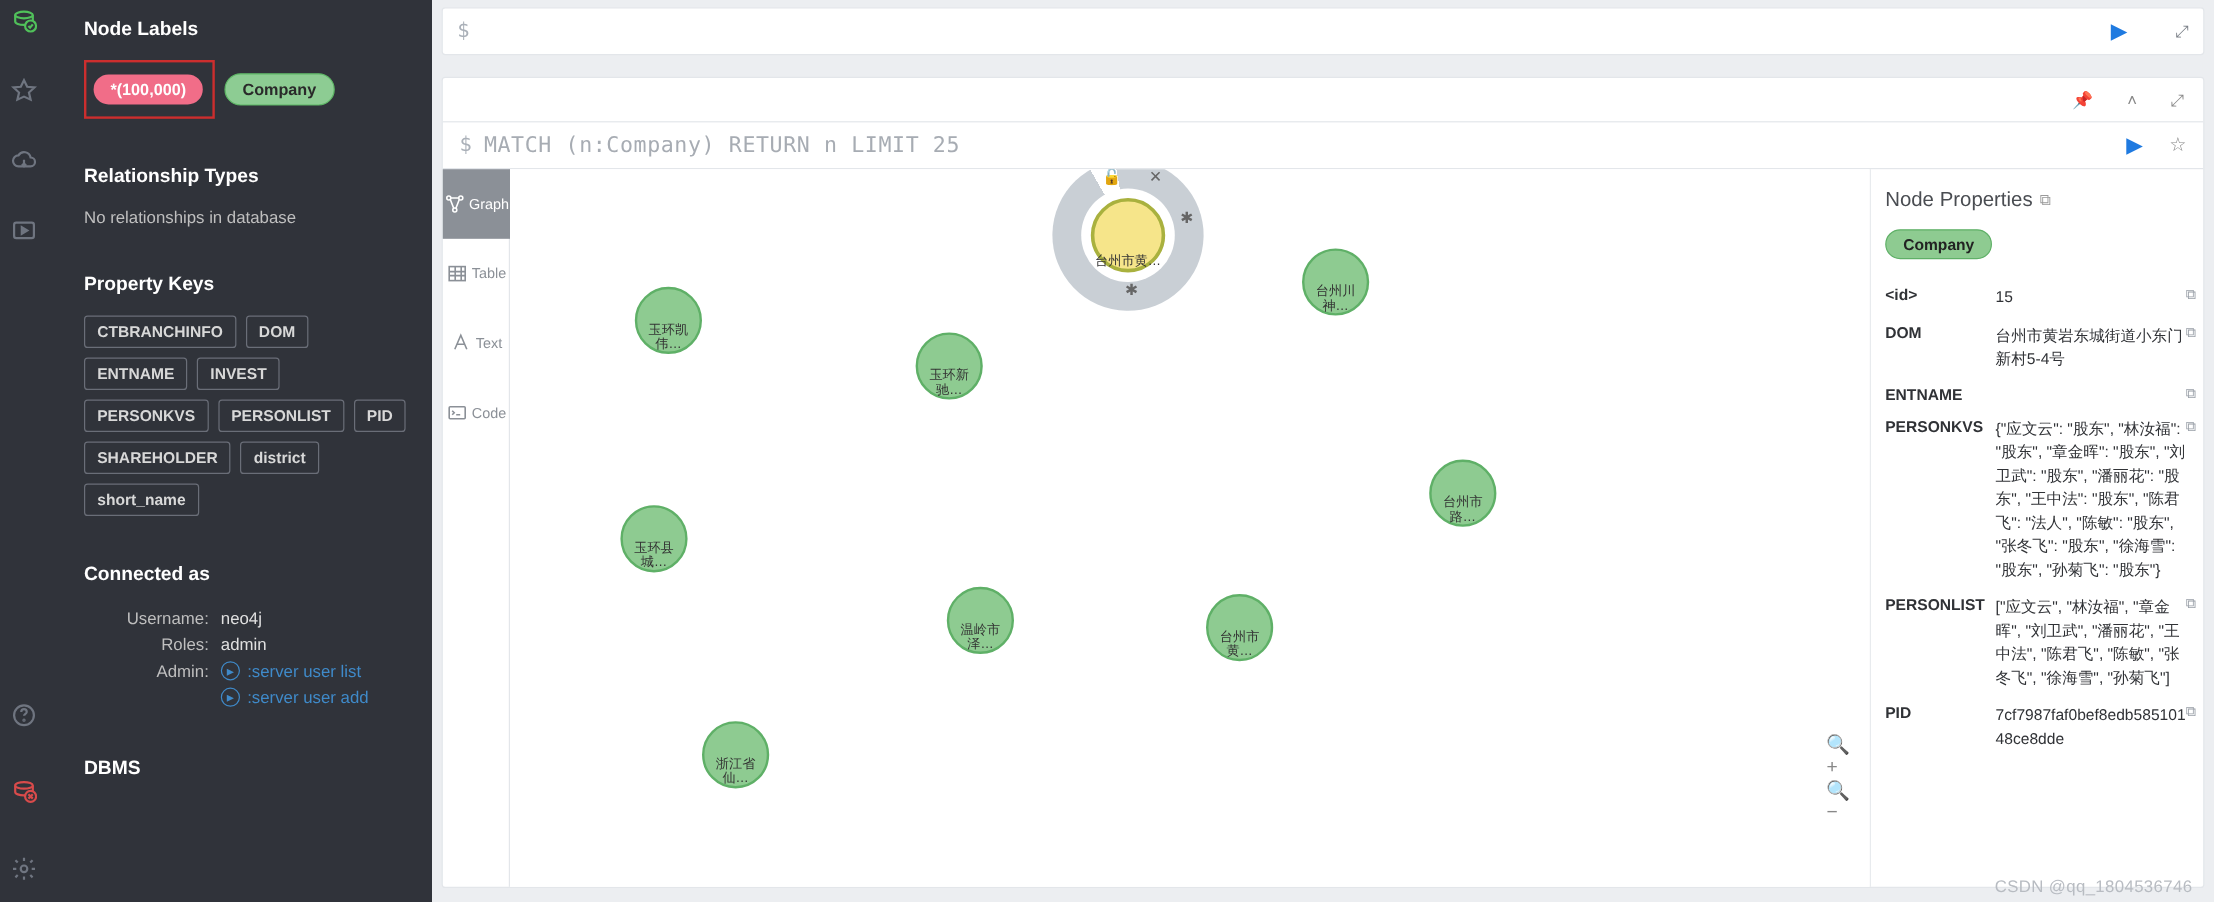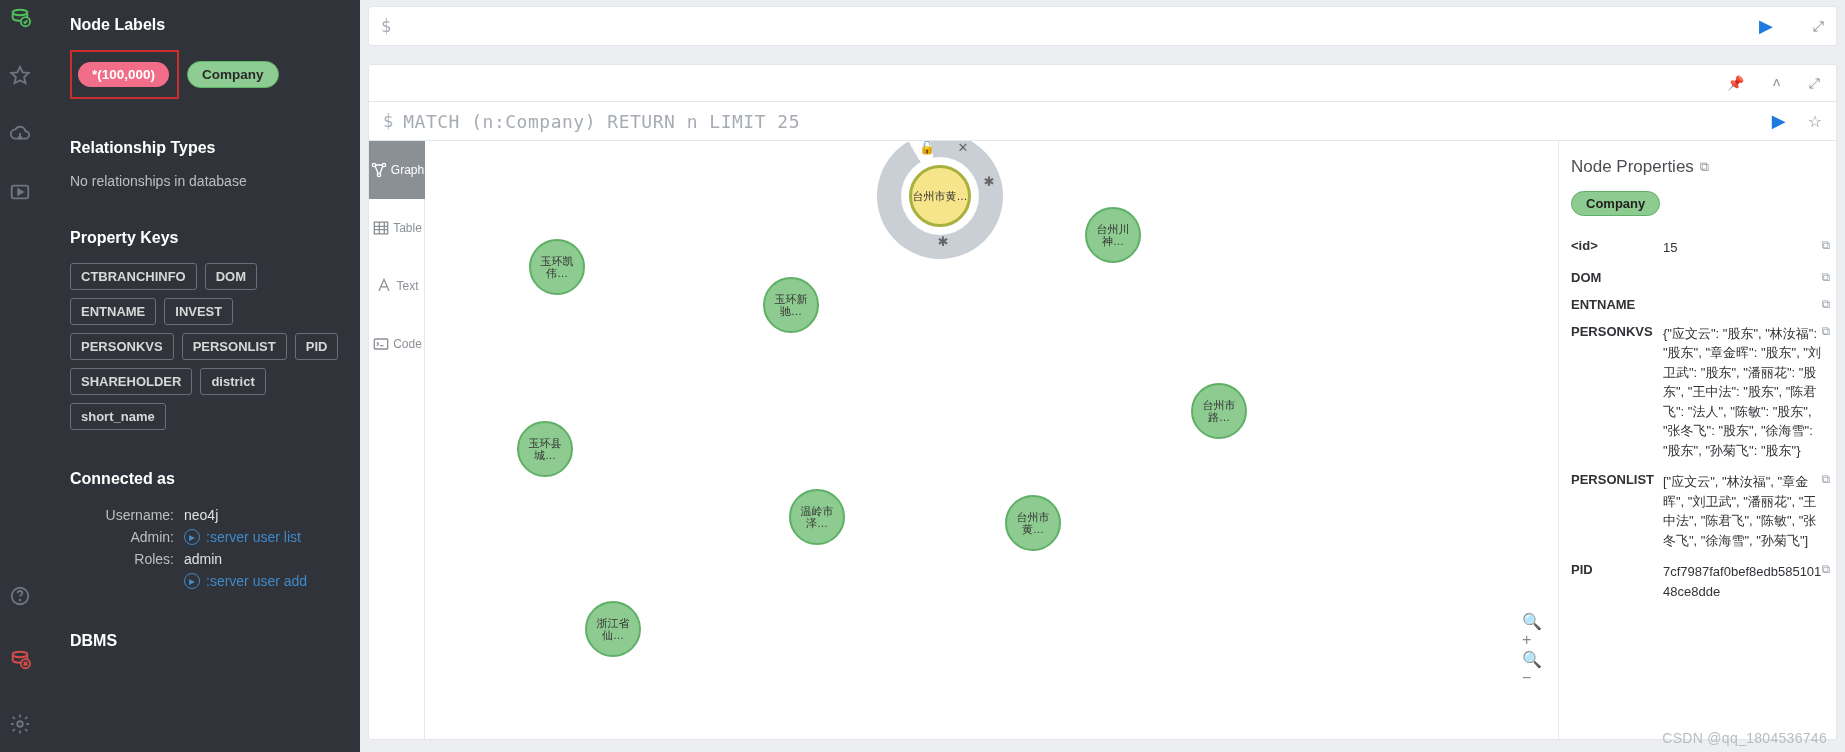--- a/index.html
+++ b/index.html
@@ -46,21 +46,21 @@
   .query-actions { margin-left:auto; display:flex; gap:22px; align-items:center; color:#888;}
   .play2 { color:#1f7ae0; font-size:18px;}
 
   .result-body { flex:1; display:flex; min-height:0; }
   .viz-rail { width:56px; border-right:1px solid #e3e6ea; display:flex; flex-direction:column; align-items:center; }
   .viz-btn { width:56px; height:58px; display:flex; flex-direction:row; align-items:center; justify-content:center; gap:2px; font-size:12px; color:#8b9097; }
   .viz-btn.active { background:#8b9097; color:#fff; }
   .viz-btn svg { width:20px; height:20px; }
 
   .graph-area { flex:1; position:relative; background:#fff; overflow:hidden;}
-  .node { position:absolute; border-radius:50%; display:flex; align-items:center; justify-content:center; font-size:11px; color:#333; text-align:center; line-height:1.1;}
+  .node { position:absolute; border-radius:50%; display:flex; align-items:flex-end; justify-content:center; font-size:11px; color:#333; text-align:center; line-height:1.1;}
   .node-green { width:56px; height:56px; background:#8ecb91; border:2px solid #5fb067;}
   .node-big { width:62px; height:62px; background:#f6e58a; border:3px solid #a9b13e;}
   .ring-arc { position:absolute; width:126px; height:126px; border-radius:50%; background: conic-gradient(#c9cfd5 0deg 340deg, transparent 340deg 360deg); transform:rotate(-10deg);}
   .ring-inner { position:absolute; width:78px; height:78px; border-radius:50%; background:#fff; }
   .ring-icons { position:absolute; width:126px; height:126px; }
   .ring-icon { position:absolute; width:16px; height:16px; color:#666; display:flex;align-items:center;justify-content:center;font-size:13px;}
 
   .zoom-ctl { position:absolute; right:14px; bottom:60px; display:flex; flex-direction:column; gap:16px; color:#888; }
   .zoom-ctl div { width:22px; height:22px; display:flex; align-items:center; justify-content:center; font-size:16px;}
 
@@ -158,26 +158,26 @@
         <span class="key-chip">short_name</span>
       </div>
 
     <h3 class="mt">Connected as</h3>
     <div class="conn-list">
       <div class="conn-row">
         <div class="conn-label">Username:</div>
         <div class="conn-val">neo4j</div>
       </div>
       <div class="conn-row">
+        <div class="conn-label">Roles:</div>
+        <div class="conn-val">admin</div>
+      </div>
+      <div class="conn-row">
         <div class="conn-label">Admin:</div>
         <a class="conn-link">:server user list</a>
-      </div>
-      <div class="conn-row">
-        <div class="conn-label">Roles:</div>
-        <div class="conn-val">admin</div>
       </div>
       <div class="conn-row">
         <div class="conn-label"></div>
         <a class="conn-link">:server user add</a>
       </div>
     </div>
 
     <h3 class="mt">DBMS</h3>
   </div>
 
@@ -288,20 +288,21 @@
           </div>
           <span class="pillg">Company</span>
 
           <div class="kv">
               <div class="k">&lt;id&gt;</div>
               <div class="v">15</div>
               <span class="cp2">⧉</span>
             </div>
           <div class="kv">
               <div class="k">DOM</div>
+              <div class="v">台州市黄岩东城街道小东门新村5-4号</div>
               <span class="cp2">⧉</span>
             </div>
           <div class="kv">
               <div class="k">ENTNAME</div>
               <span class="cp2">⧉</span>
             </div>
           <div class="kv">
               <div class="k">PERSONKVS</div>
               <div class="v">{"应文云": "股东", "林汝福": "股东", "章金晖": "股东", "刘卫武": "股东", "潘丽花": "股东", "王中法": "股东", "陈君飞": "法人", "陈敏": "股东", "张冬飞": "股东", "徐海雪": "股东", "孙菊飞": "股东"}</div>
               <span class="cp2">⧉</span>

